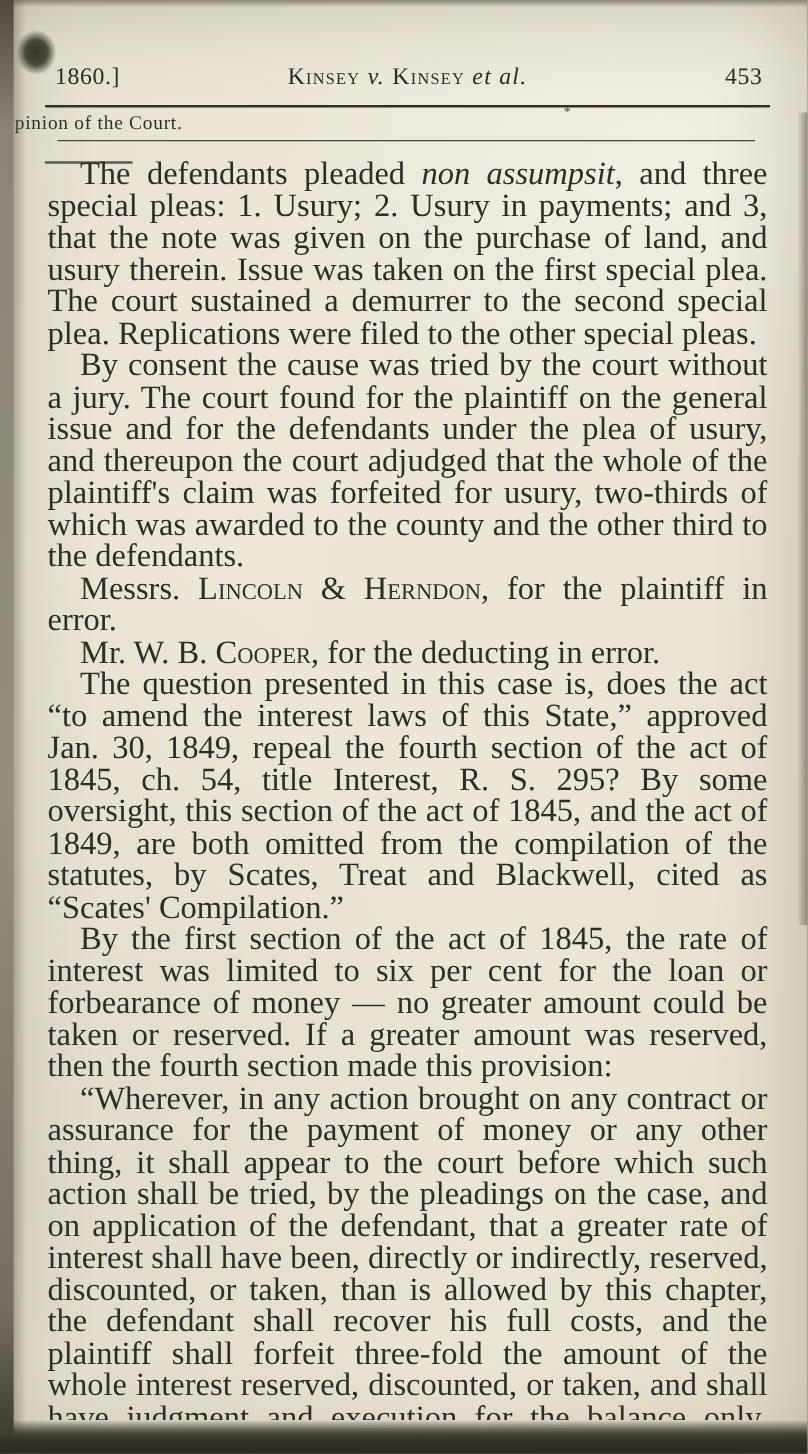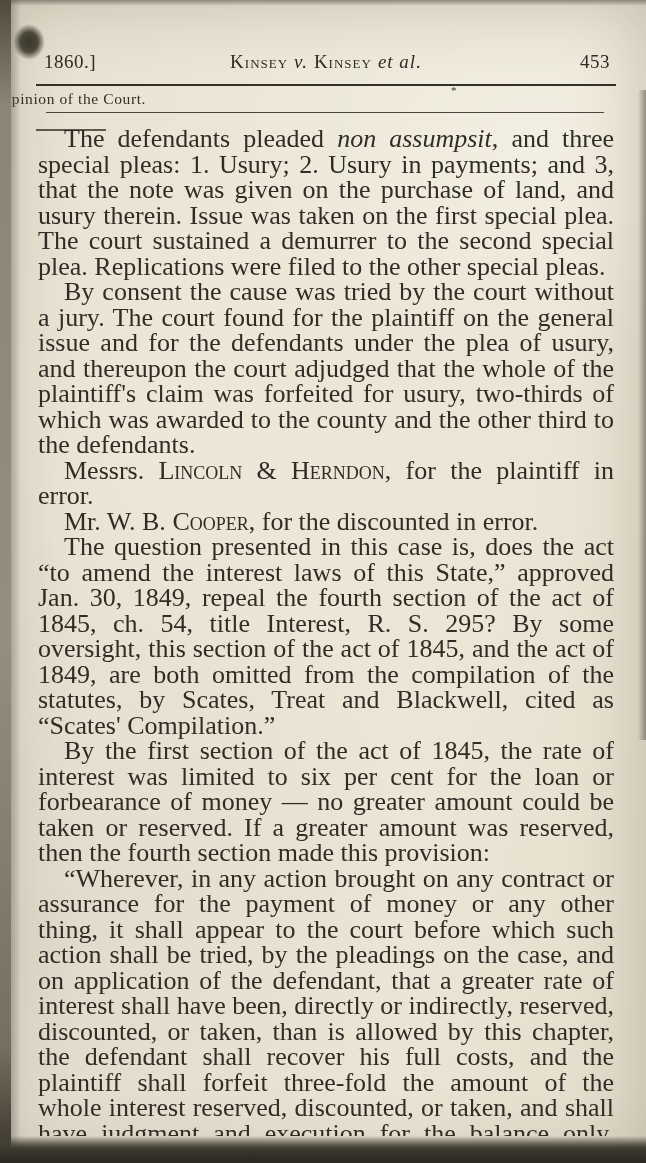--- a/index.html
+++ b/index.html
@@ -107,19 +107,19 @@
   </header>
 
   <div class="rule-heavy"></div>
   <div class="running-head">Opinion of the Court.</div>
   <div class="rule-thin"></div>
 
   <main class="body-text" id="body-content">
       <p class="para"><span>The defendants pleaded </span><span class="it">non assumpsit</span><span>, and three special pleas: 1. Usury; 2. Usury in payments; and 3, that the note was given on the purchase of land, and usury therein. Issue was taken on the first special plea. The court sustained a demurrer to the second special plea. Replications were filed to the other special pleas.</span></p>
       <p class="para"><span>By consent the cause was tried by the court without a jury. The court found for the plaintiff on the general issue and for the defendants under the plea of usury, and thereupon the court adjudged that the whole of the plaintiff's claim was forfeited for usury, two-thirds of which was awarded to the county and the other third to the defendants.</span></p>
       <p class="para"><span>Messrs. </span><span class="sc">Lincoln</span><span> &amp; </span><span class="sc">Herndon</span><span>, for the plaintiff in error.</span></p>
-      <p class="para"><span>Mr. W. B. </span><span class="sc">Cooper</span><span>, for the discounted in error.</span></p>
+      <p class="para"><span>Mr. W. B. </span><span class="sc">Cooper</span><span>, for the deducting in error.</span></p>
       <p class="para"><span>The question presented in this case is, does the act “to amend the interest laws of this State,” approved Jan. 30, 1849, repeal the fourth section of the act of 1845, ch. 54, title Interest, R. S. 295? By some oversight, this section of the act of 1845, and the act of 1849, are both omitted from the compilation of the statutes, by Scates, Treat and Blackwell, cited as “Scates' Compilation.”</span></p>
       <p class="para"><span>By the first section of the act of 1845, the rate of interest was limited to six per cent for the loan or forbearance of money — no greater amount could be taken or reserved. If a greater amount was reserved, then the fourth section made this provision:</span></p>
       <p class="para"><span>“Wherever, in any action brought on any contract or assurance for the payment of money or any other thing, it shall appear to the court before which such action shall be tried, by the pleadings on the case, and on application of the defendant, that a greater rate of interest shall have been, directly or indirectly, reserved, discounted, or taken, than is allowed by this chapter, the defendant shall recover his full costs, and the plaintiff shall forfeit three-fold the amount of the whole interest reserved, discounted, or taken, and shall have judgment and execution for the balance only, which may remain due upon said contract or assurance after deducting three-fold the amount</span></p>
     </main>
 
 </div>
 
 </body></html>

